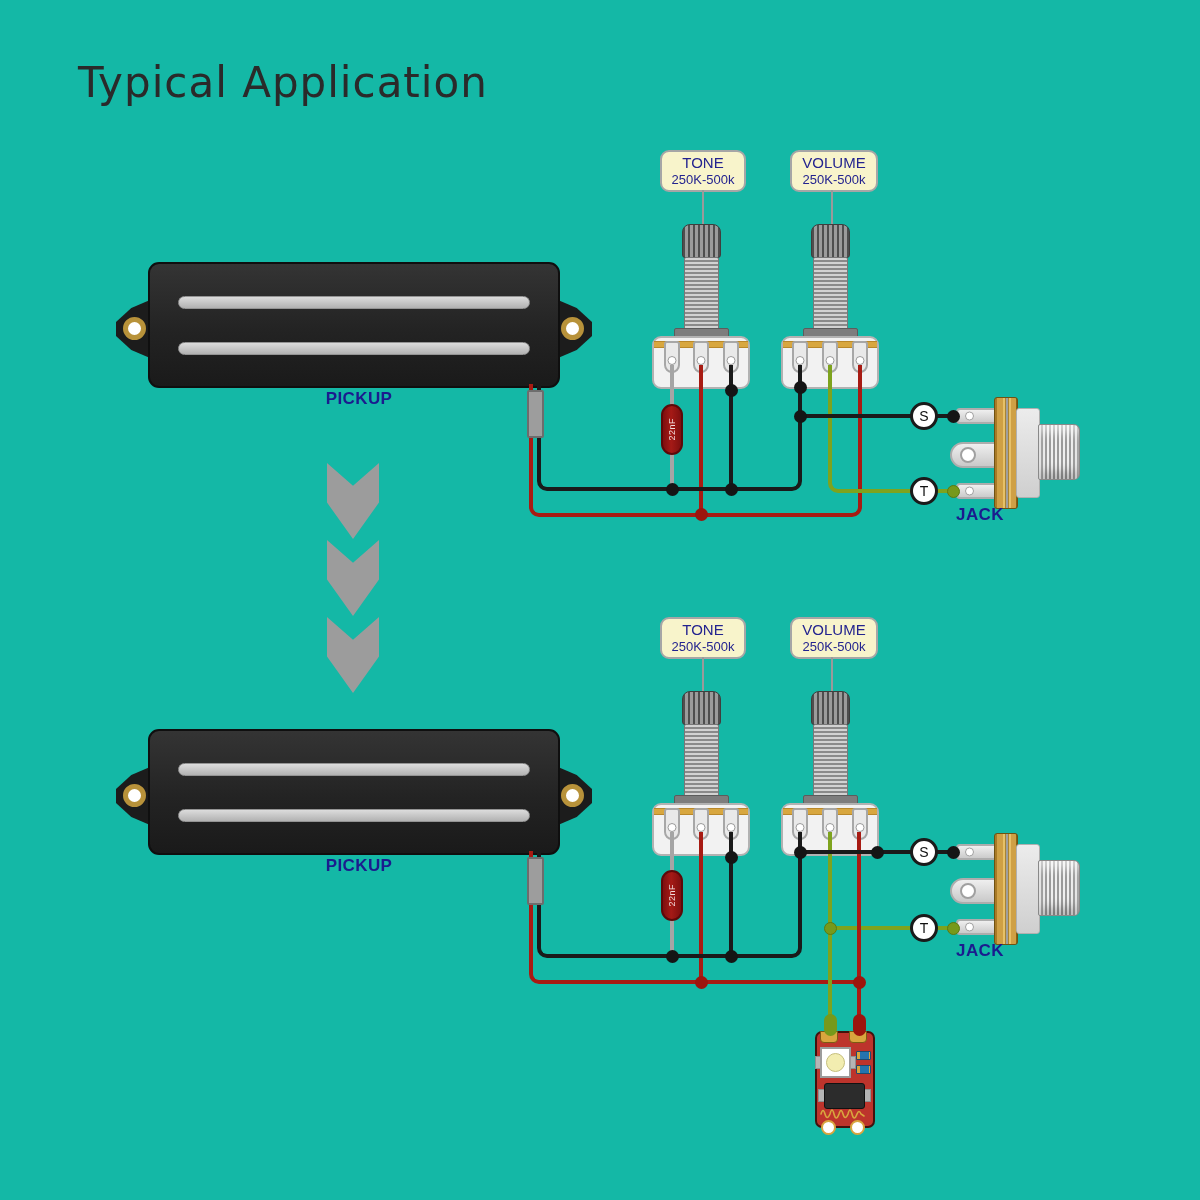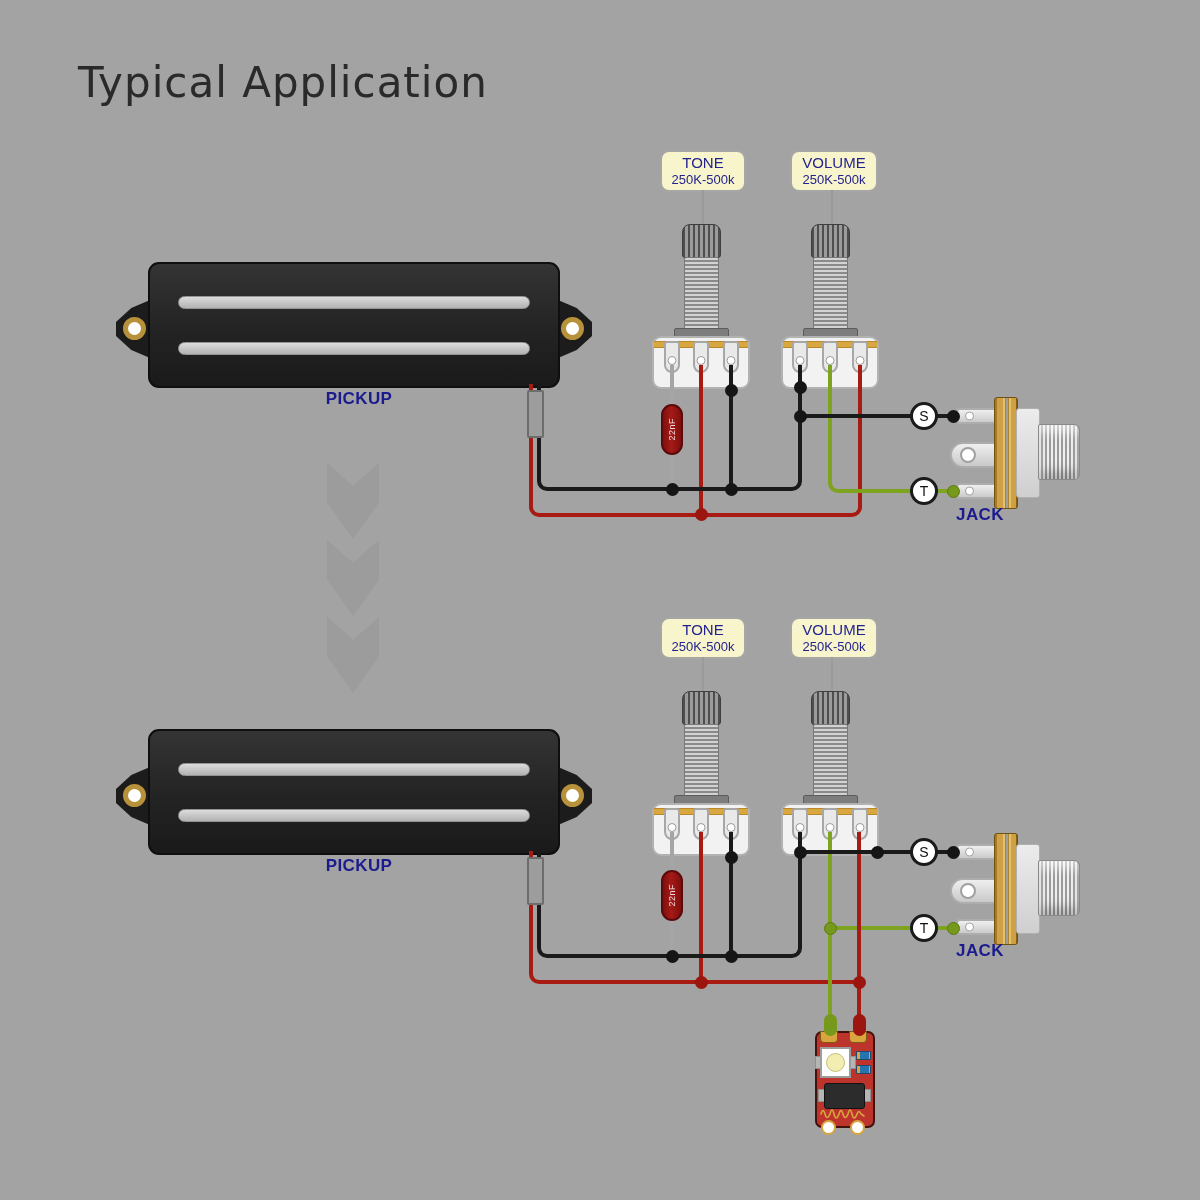--- a/index.html
+++ b/index.html
@@ -1,17 +1,17 @@
 <!DOCTYPE html>
 <html><head>
 <meta charset="utf-8">
 <style>
   *{box-sizing:border-box;margin:0;padding:0}
   body{background:#fff}
-  #canvas{position:relative;width:1200px;height:1200px;background:#a3a3a3;overflow:hidden;font-family:"Liberation Sans",sans-serif}
+  #canvas{position:relative;width:1200px;height:1200px;background:#14b8a6;overflow:hidden;font-family:"Liberation Sans",sans-serif}
   .title{position:absolute;font-family:"DejaVu Sans",sans-serif;font-size:42px;color:#2a2a2a;letter-spacing:1px}
   .labelbox{position:absolute;background:#f8f4cb;border:2px solid #a6a6a6;border-radius:9px;color:#23238f;text-align:center;display:flex;flex-direction:column;justify-content:center;line-height:1.3}
   .labelbox .big{font-size:15px}
   .labelbox .small{font-size:13px}
   .stem{position:absolute;width:2px;background:#9a9a9a}
   .knurl{position:absolute;background:repeating-linear-gradient(90deg,#4e4e4e 0 2px,#9b9b9b 2px 5px);border:1px solid #3e3e3e;border-radius:8px 8px 3px 3px}
   .thread{position:absolute;background:repeating-linear-gradient(180deg,#d2d2d2 0 2px,#8a8a8a 2px 4px);border:1px solid #787878;border-radius:2px}
   .nut{position:absolute;background:#7d7d7d;border:1px solid #5c5c5c;border-radius:2px}
   .potbody{position:absolute;background:#f2f2f2;border:2px solid #b2b2b2;border-radius:9px}
   .band{position:absolute;background:#d8a73f;border-top:1px solid #b9882a;border-bottom:1px solid #b9882a}

